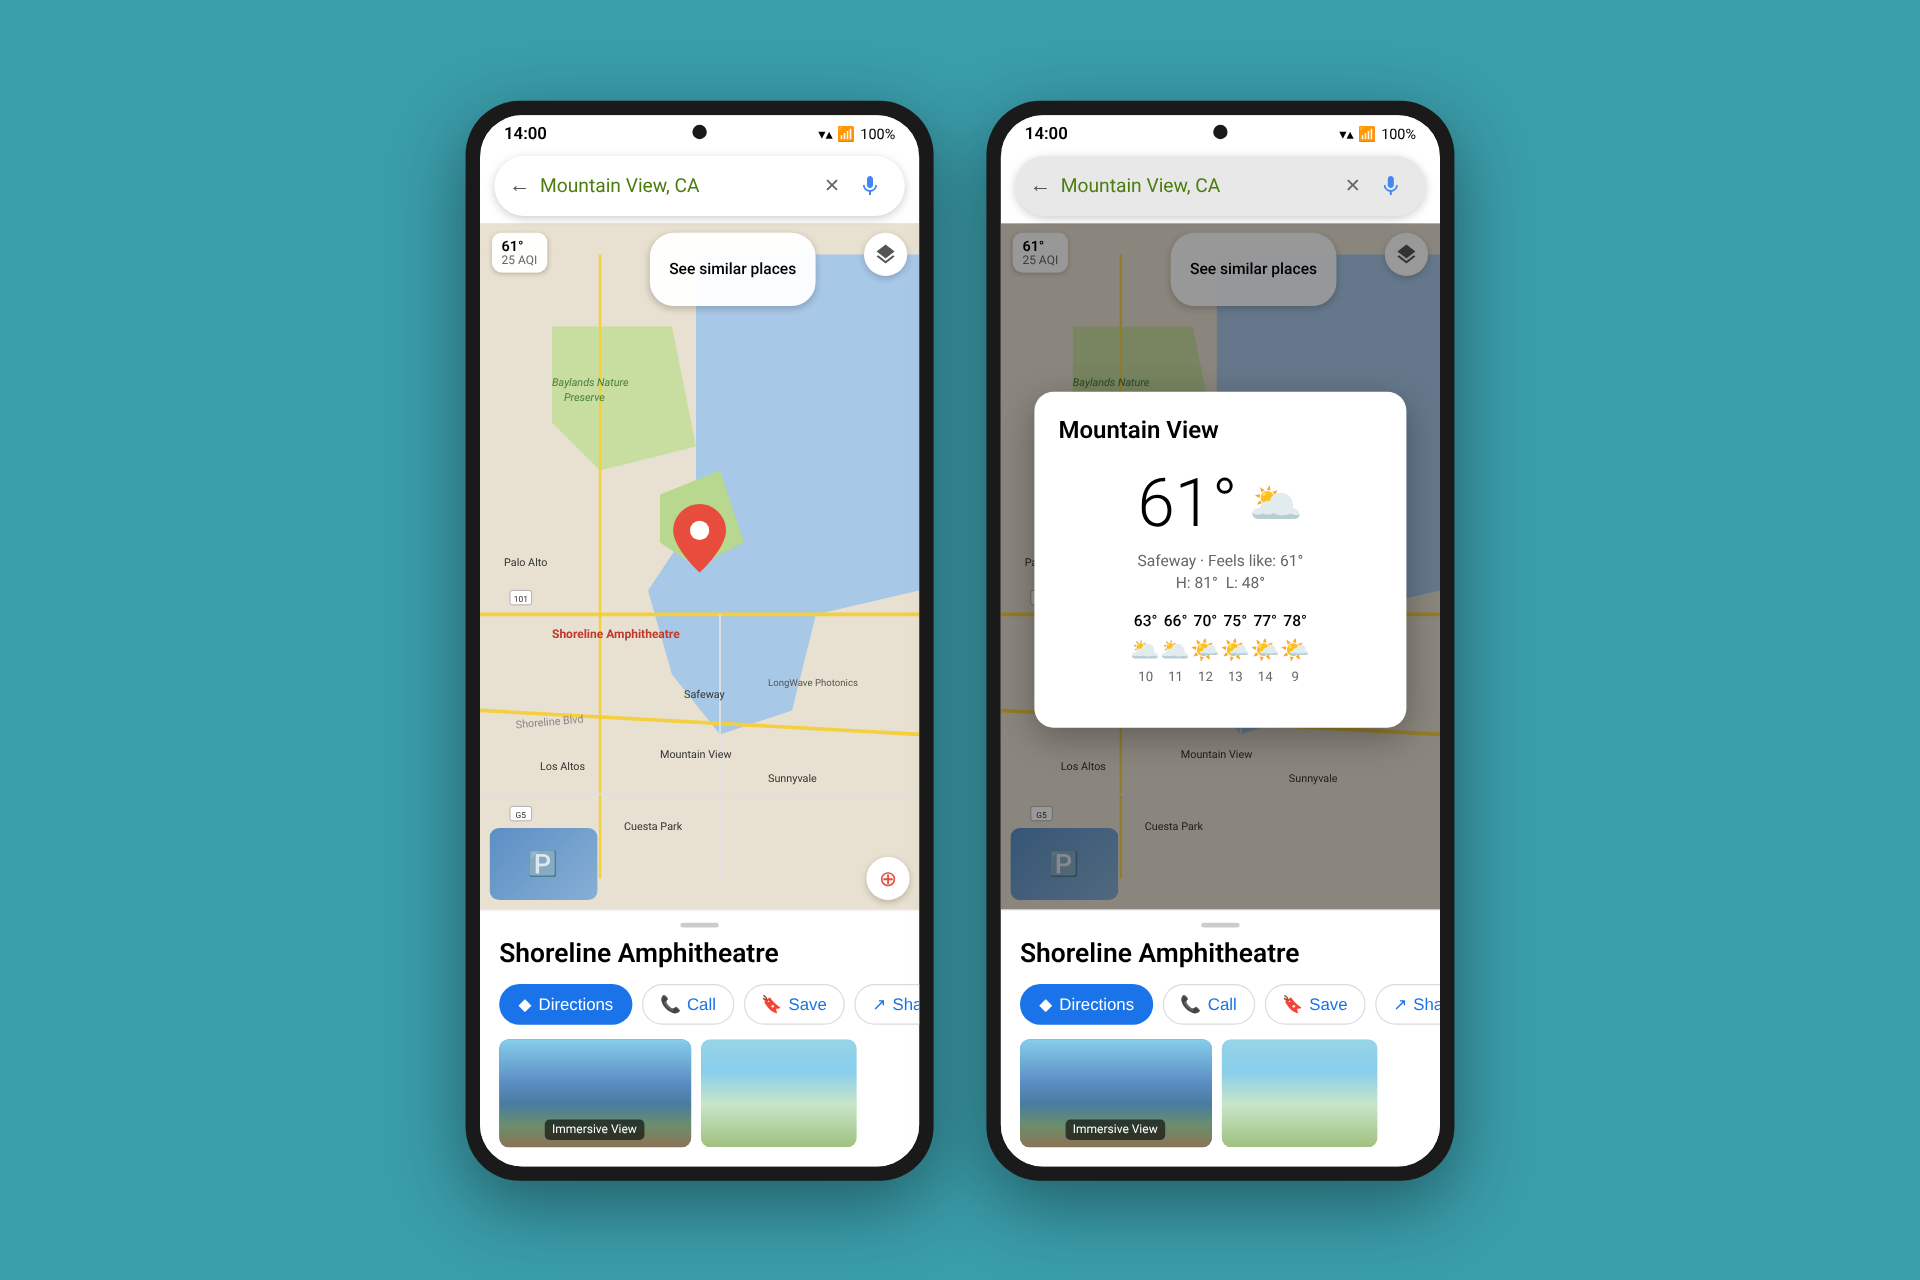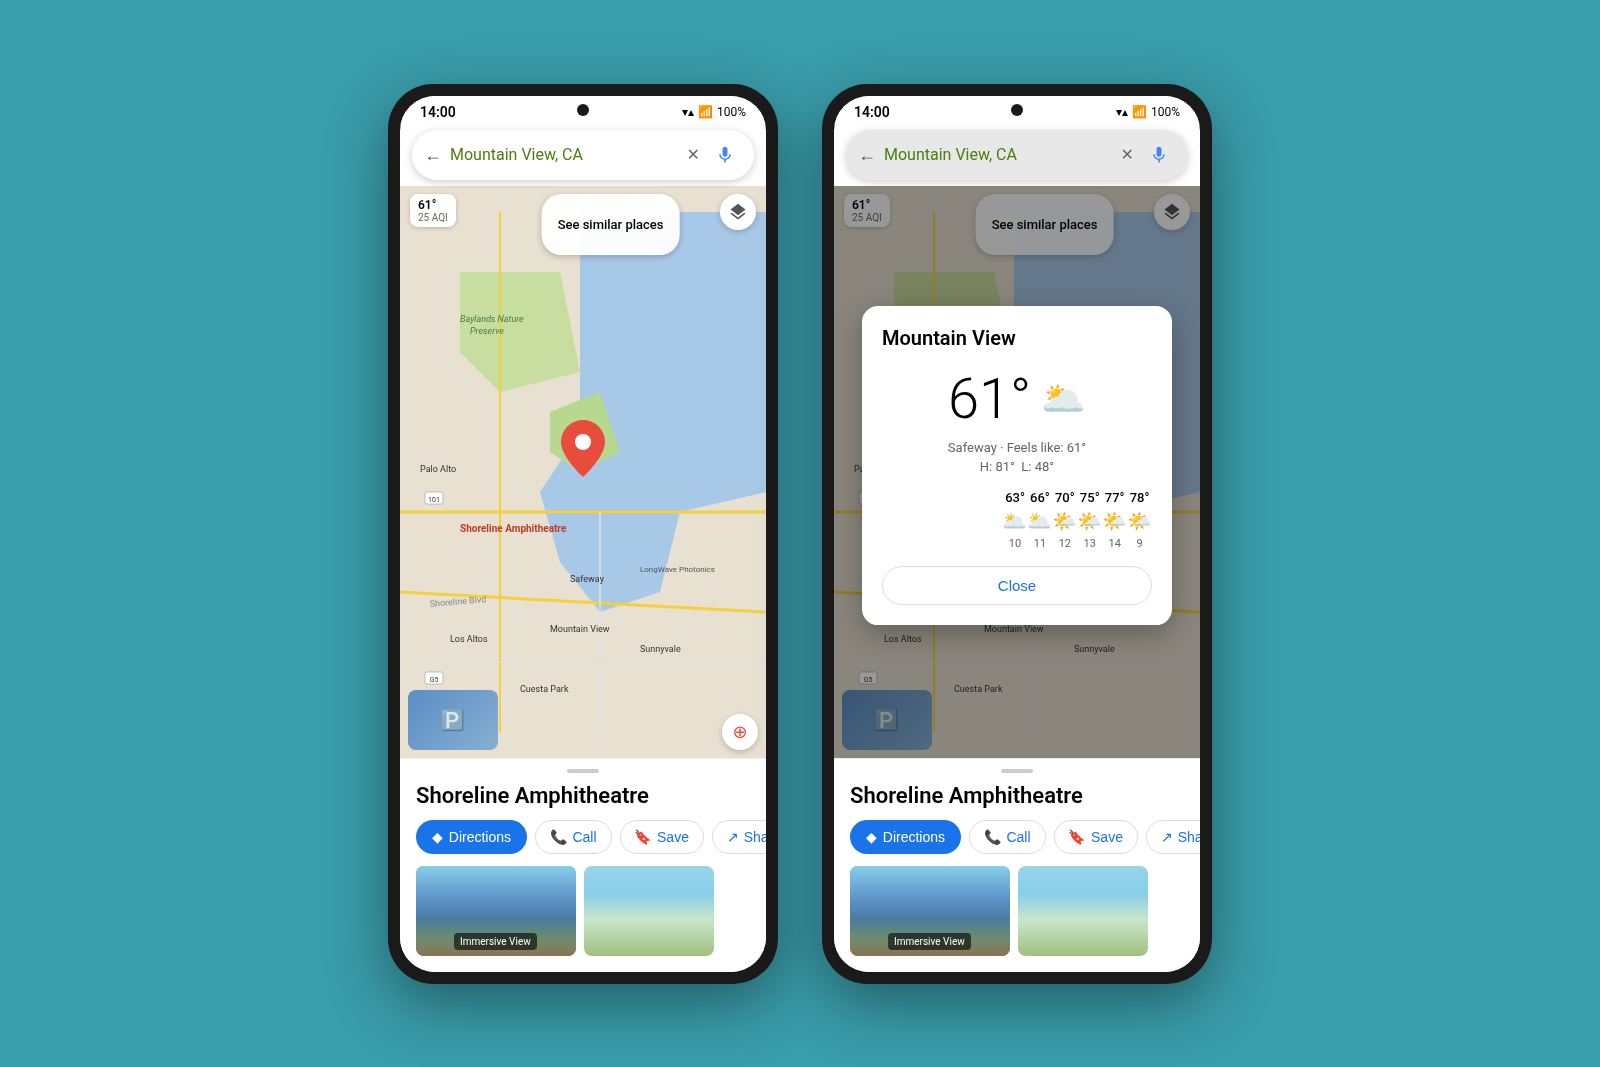--- a/index.html
+++ b/index.html
@@ -322,21 +322,21 @@
 
     .hi-lo {
       text-align: center;
       color: #666;
       font-size: 13px;
       margin-bottom: 16px;
     }
 
     .hourly-forecast {
       display: flex;
-      justify-content: flex-end;
+      justify-content: center;
       margin-bottom: 16px;
     }
 
     .hour-item {
       display: flex;
       flex-direction: column;
       align-items: center;
       gap: 4px;
     }
 
@@ -653,21 +653,20 @@
               <span class="hour-label">14</span>
             </div>
             <div class="hour-item">
               <span class="hour-temp">78°</span>
               <span class="hour-icon">🌤️</span>
               <span class="hour-label">9</span>
             </div>
           </div>
 
 
-          <button class="close-btn">Close</button>
         </div>
 
         
         <div style="position:absolute;bottom:8px;left:8px;width:90px;height:60px;background:#6a9fd8;border-radius:8px;overflow:hidden;z-index:4;">
           <div style="width:100%;height:100%;background:linear-gradient(135deg,#5b8ec4,#87afd4);display:flex;align-items:center;justify-content:center;">
             <span style="color:rgba(255,255,255,0.8);font-size:20px;">🅿️</span>
           </div>
         </div>
       </div>
 

